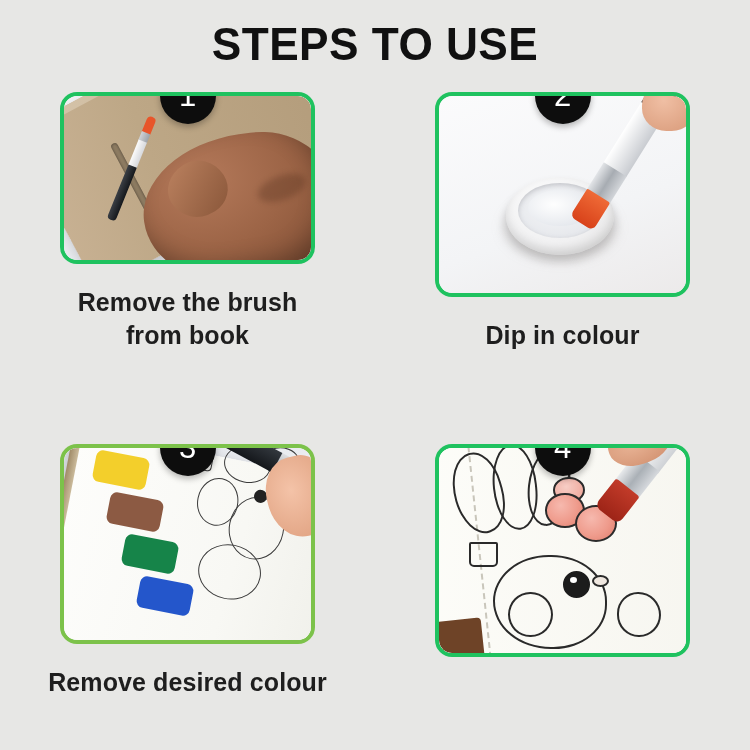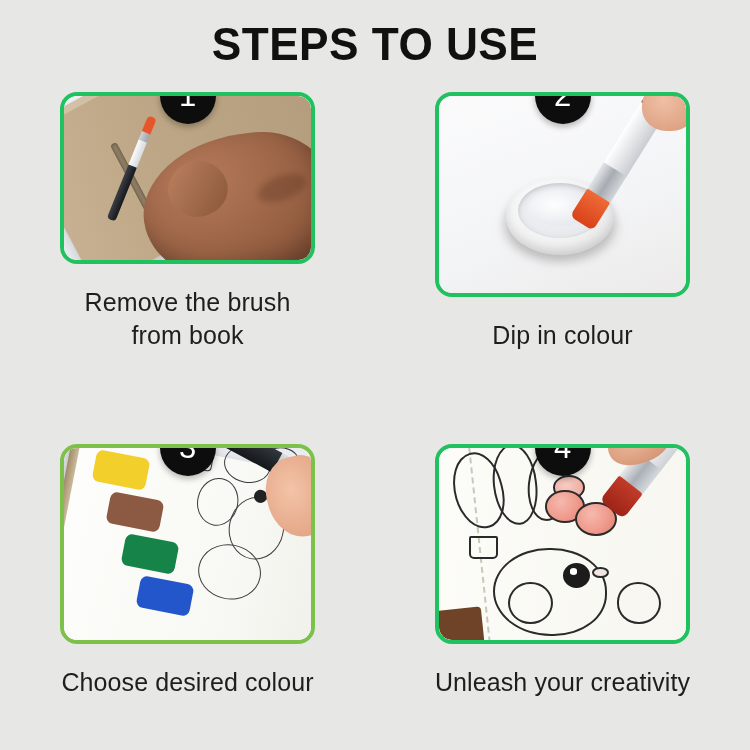--- a/index.html
+++ b/index.html
@@ -85,21 +85,21 @@
     font-weight: 400;
     z-index: 5;
     box-shadow: 0 3px 6px rgba(0,0,0,0.28);
   }
 
   
   .step-caption {
     margin-top: 22px;
     text-align: center;
     font-size: 25px;
-    font-weight: 400;
+    font-weight: 700;
     line-height: 1.33;
     color: #1e1e1e;
     white-space: pre-line;
     letter-spacing: 0.1px;
   }
 
   
   .p1-bg { position:absolute; inset:0; background:linear-gradient(165deg,#f3f4f7 0%,#eceef2 55%,#e4e7ec 100%); }
   .p1-board {
     position:absolute; left:-16%; top:4%; width:112%; height:108%;
@@ -347,21 +347,21 @@
         </div>
         <div class="p3-brush3">
           <div class="tip"></div>
           <div class="ferrule"></div>
           <div class="handle-d"></div>
         </div>
         <div class="p3-fingers"></div>
       </div>
       <div class="step-badge">3</div>
     </div>
-    <div class="step-caption">Choose desired colour</div>
+    <div class="step-caption">Remove desired colour</div>
   </div>
 
   <div class="step-cell">
     <div class="photo-card">
       <div class="photo-inner">
         <div class="p4-bg"></div>
         <div class="p4-page"></div>
         <div class="p4-dash"></div>
         <div class="p4-corner"></div>
         <div class="p4-line p4-ear1"></div>
@@ -379,16 +379,15 @@
         <div class="p4-line p4-paw"></div>
         <div class="p4-brush4">
           <div class="handle-w"></div>
           <div class="ferrule"></div>
           <div class="tip"></div>
         </div>
         <div class="p4-finger4"></div>
       </div>
       <div class="step-badge">4</div>
     </div>
-    <div class="step-caption">Unleash your creativity</div>
   </div>
 
 </div>
 
 </body></html>

